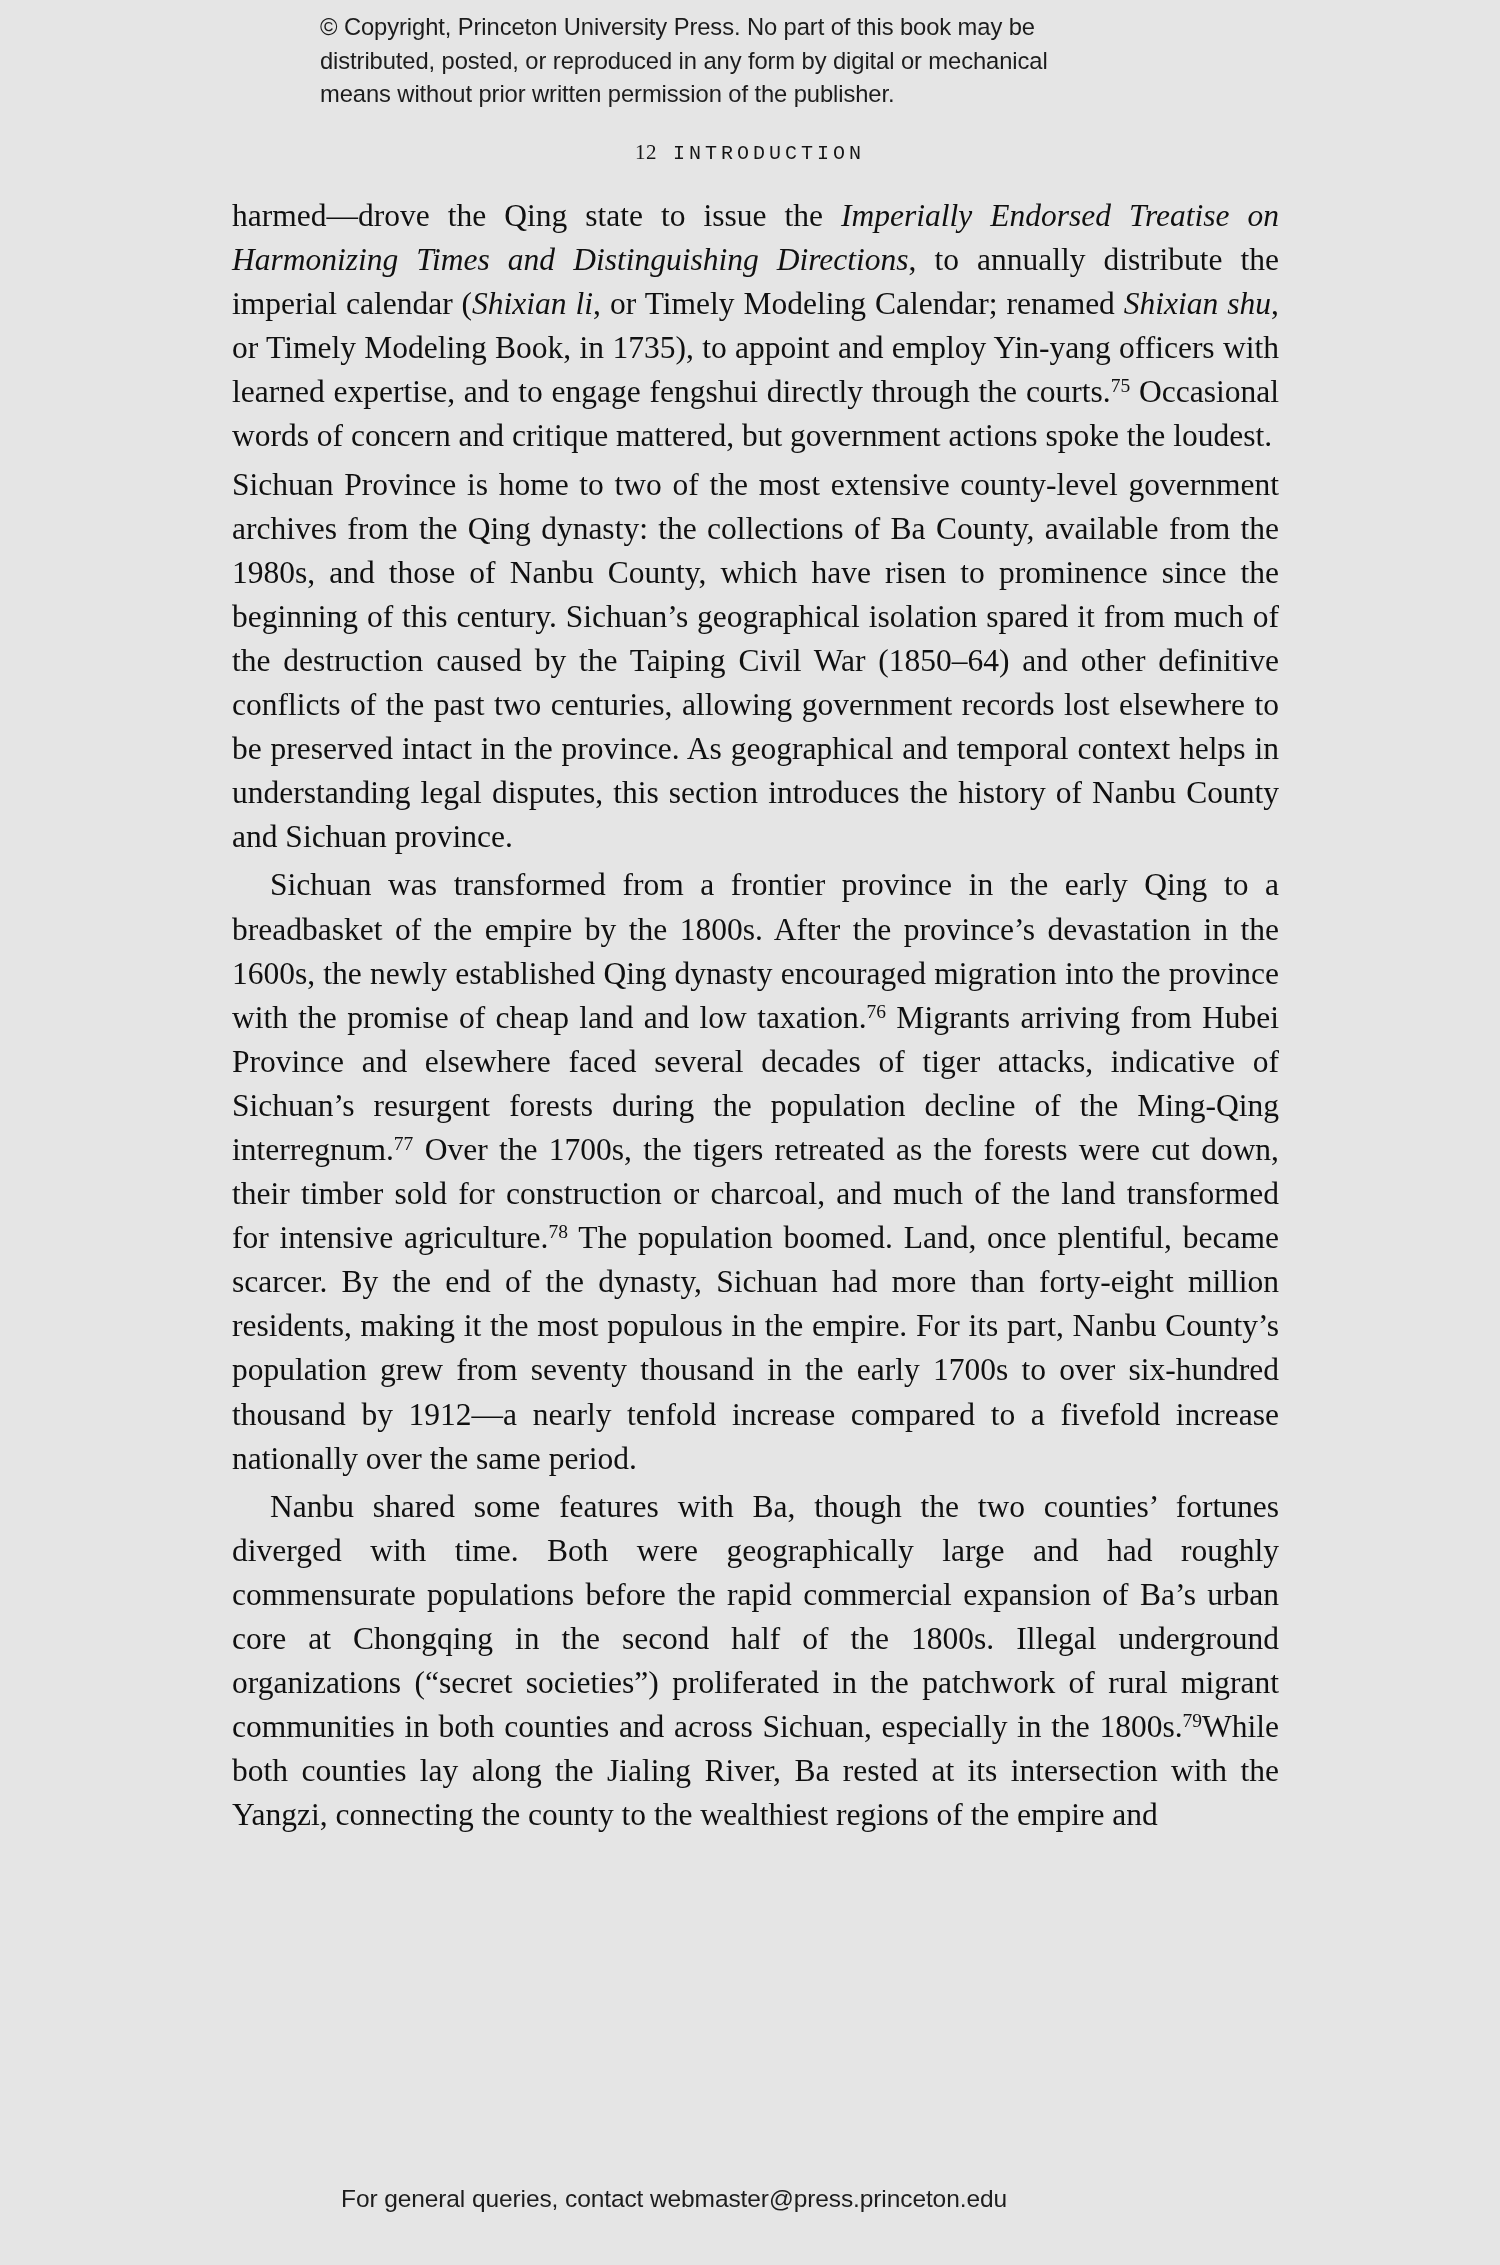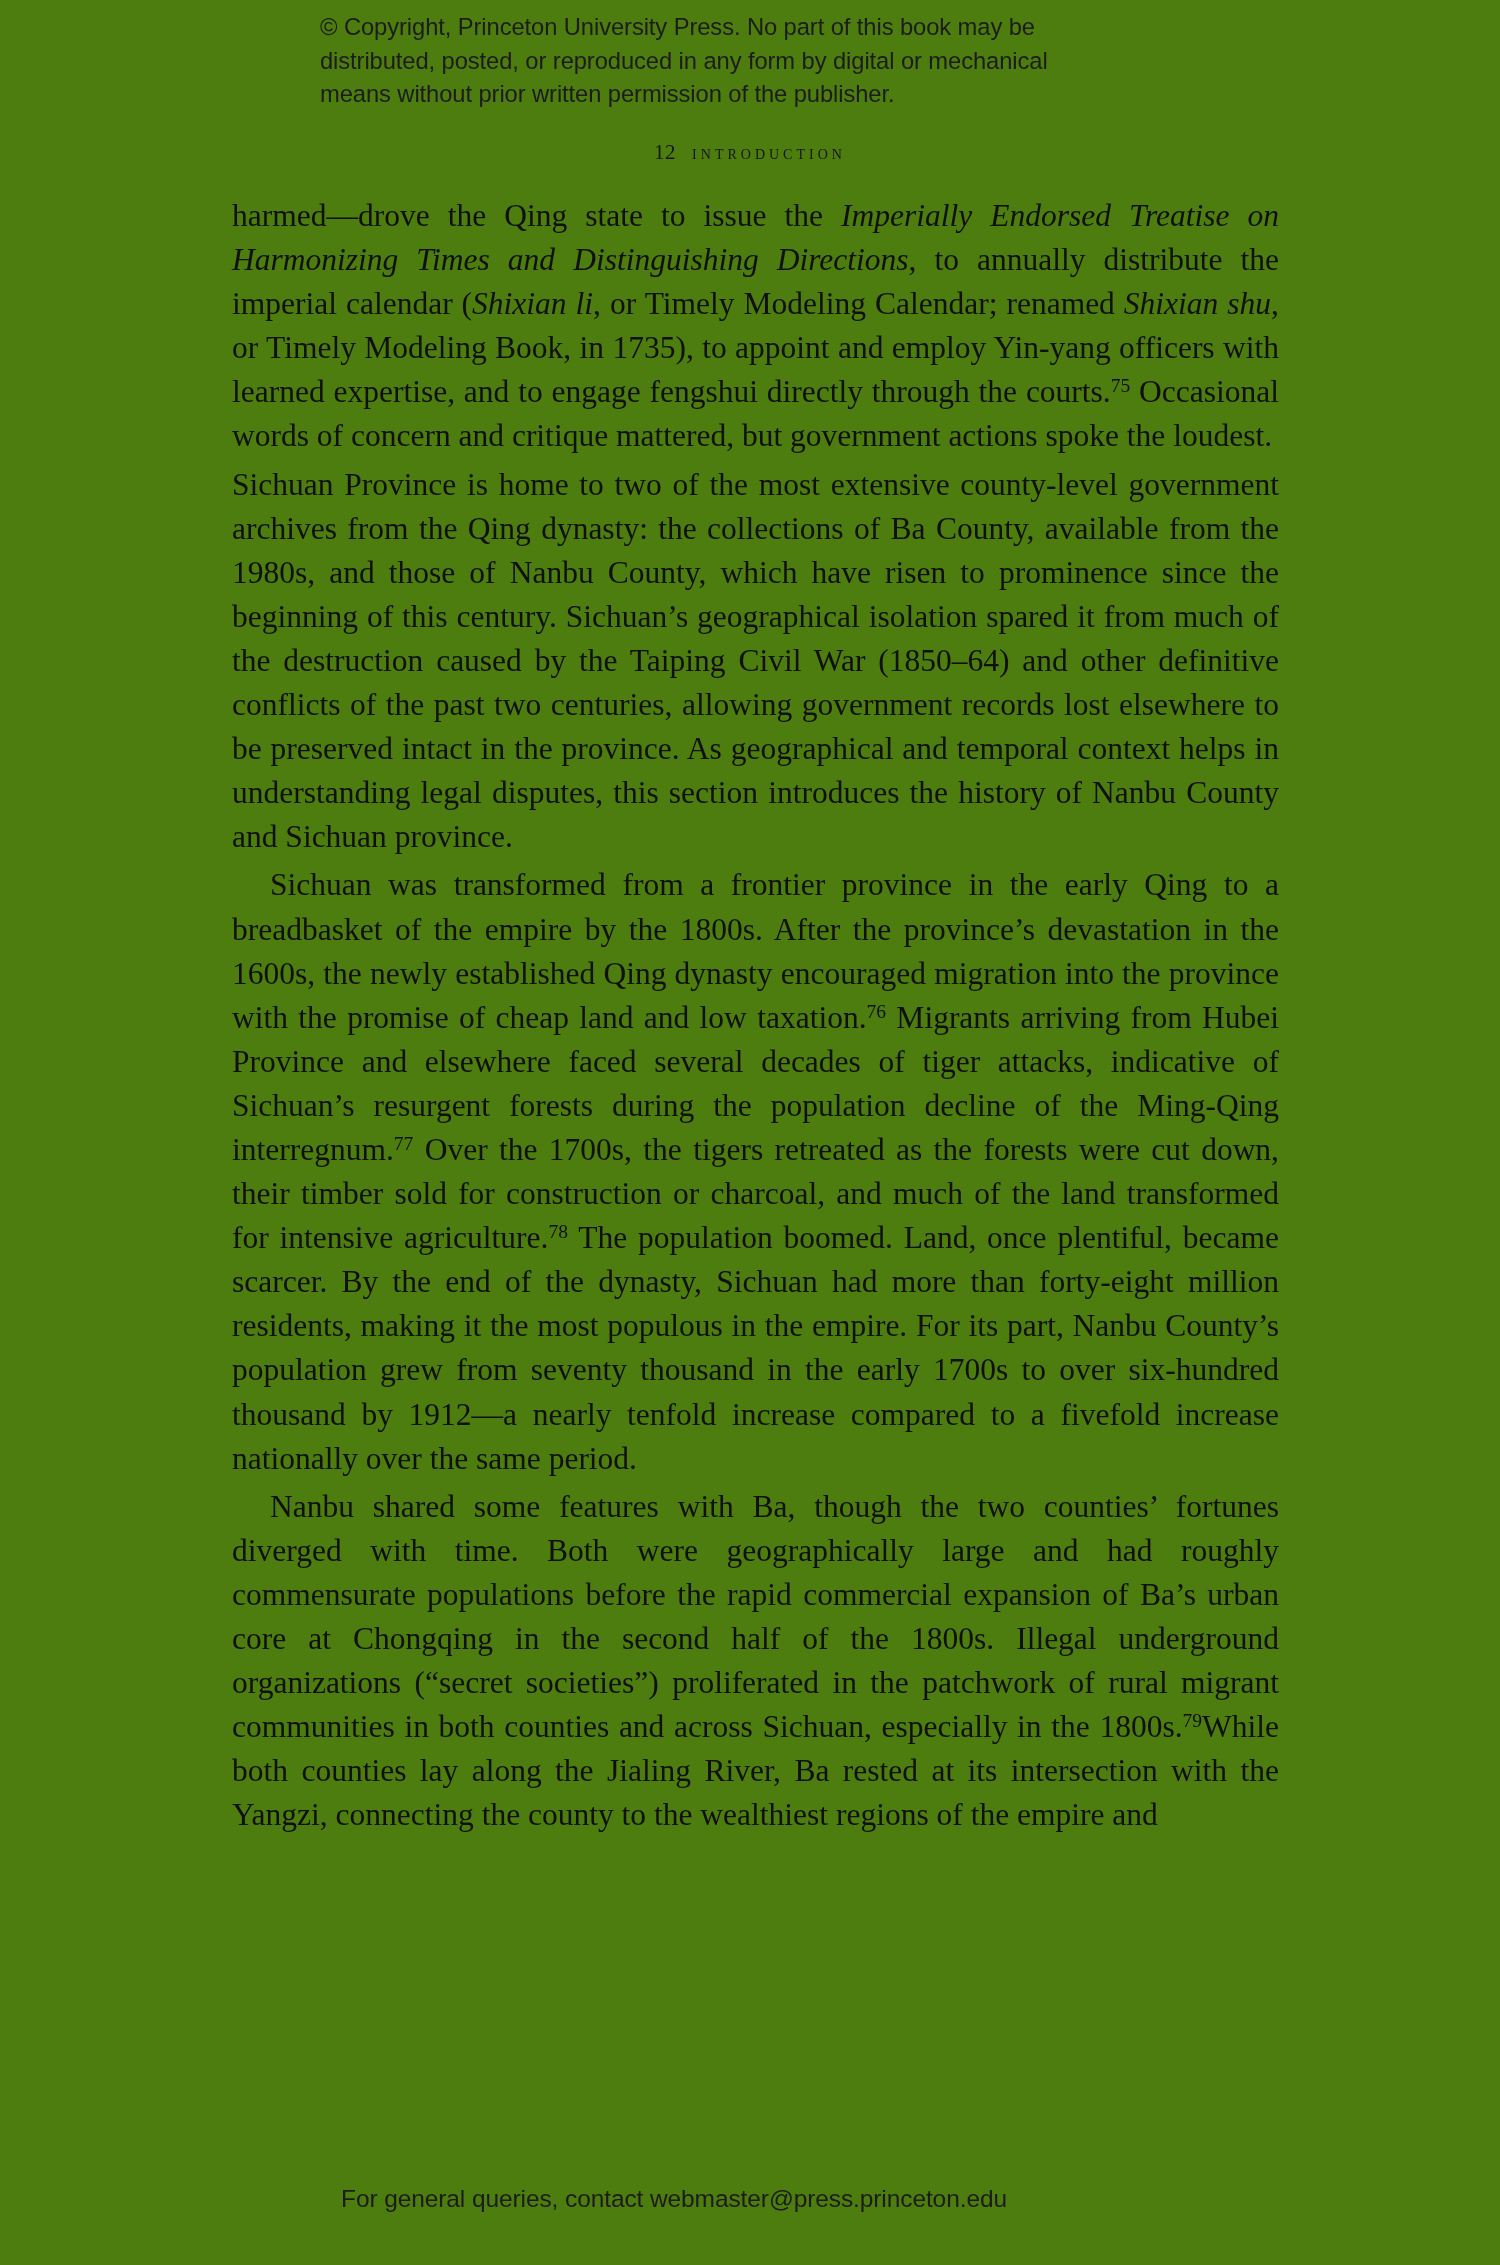--- a/index.html
+++ b/index.html
@@ -5,21 +5,21 @@
   html, body {
     margin: 0;
     padding: 0;
     background: #ffffff;
   }
   .page {
     position: relative;
     width: 1500px;
     height: 2265px;
     margin: 0 auto;
-    background: #4d7c0f;
+    background: #e5e5e5;
     overflow: hidden;
   }
 
   
   .copyright {
     position: absolute;
     left: 320px;
     top: 10px;
     width: 860px;
     font-family: "Liberation Sans", sans-serif;
@@ -44,21 +44,22 @@
     color: #161616;
   }
   .running-head .folio {
     font-size: 21px;
     letter-spacing: 0.5px;
     margin-top: 8px;
   }
   .running-head .rh-label {
     letter-spacing: 4.0px;
     margin-left: 16px;
-    font-size: 14px;
+    font-size: 20px;
+    font-family: Liberation Mono, monospace;
   }
 
   
   .textblock {
     position: absolute;
     left: 228px;
     top: 190px;
     width: 1055px;
     font-family: "Liberation Serif", serif;
     font-size: 31.5px;

